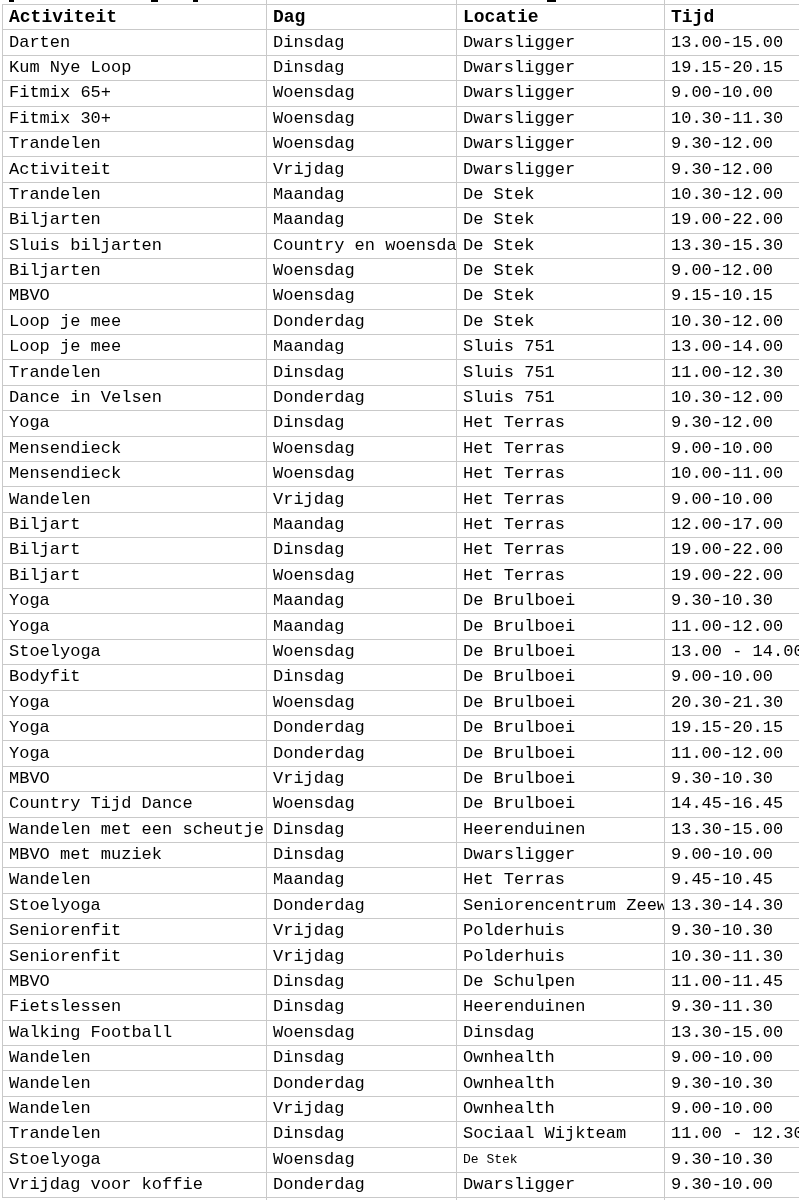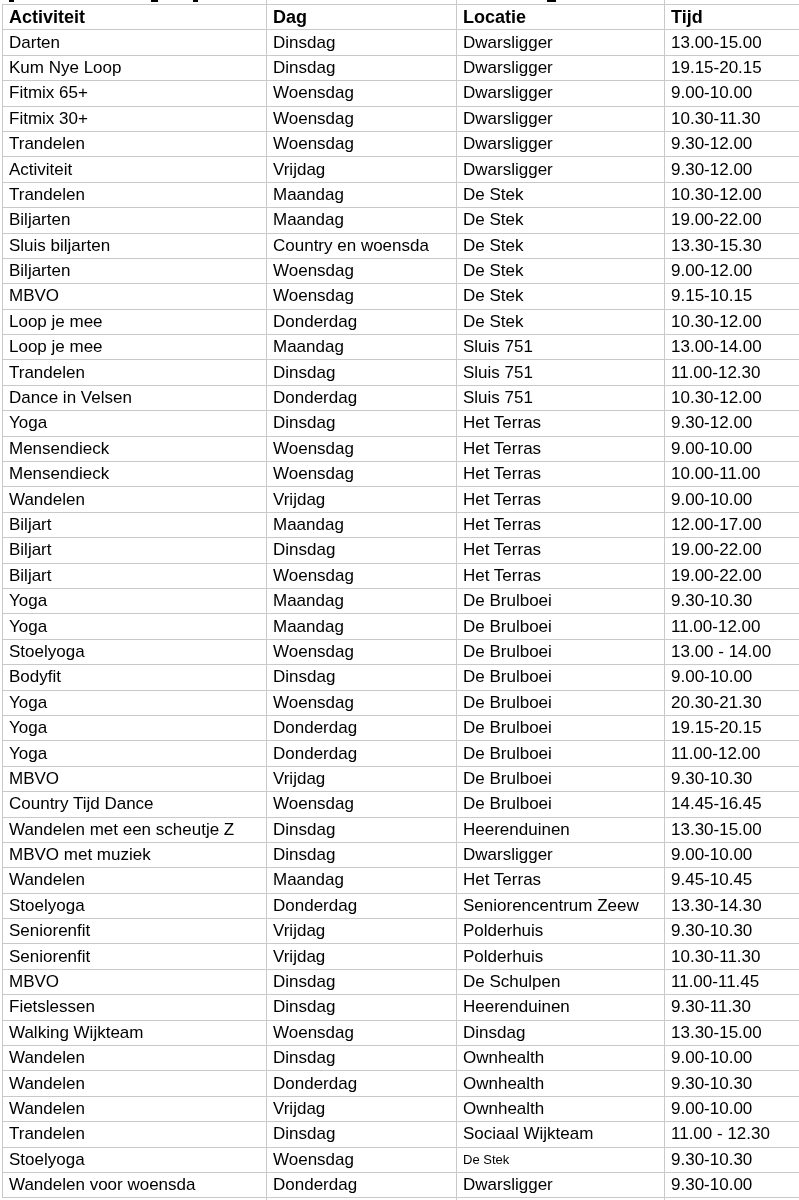--- a/index.html
+++ b/index.html
@@ -6,20 +6,21 @@
   html, body { margin: 0; padding: 0; background: #ffffff; }
   body { font-family: "Liberation Sans", sans-serif; color: #000; }
 
   .sheet {
     position: relative;
     width: 799px;
     height: 1200px;
     overflow: hidden;
     background: #fff;
     padding-left: 2px;
+    font-family: Liberation Mono, monospace;
   }
 
   
   .top-sliver {
     position: relative;
     height: 4px;
     width: 797px;
   }
   .top-sliver .tick {
     position: absolute; top: 0; width: 1px; height: 4px; background: #c9c9c9;
@@ -323,21 +324,21 @@
     <td>De Schulpen</td>
     <td>11.00-11.45</td>
   </tr>
         <tr>
     <td>Fietslessen</td>
     <td>Dinsdag</td>
     <td>Heerenduinen</td>
     <td>9.30-11.30</td>
   </tr>
         <tr>
-    <td>Walking Wijkteam</td>
+    <td>Walking Football</td>
     <td>Woensdag</td>
     <td>Dinsdag</td>
     <td>13.30-15.00</td>
   </tr>
         <tr>
     <td>Wandelen</td>
     <td>Dinsdag</td>
     <td>Ownhealth</td>
     <td>9.00-10.00</td>
   </tr>
@@ -359,21 +360,21 @@
     <td>Sociaal Wijkteam</td>
     <td>11.00 - 12.30</td>
   </tr>
         <tr>
     <td>Stoelyoga</td>
     <td>Woensdag</td>
     <td class="small-cell">De Stek</td>
     <td>9.30-10.30</td>
   </tr>
         <tr>
-    <td>Wandelen voor woensda</td>
+    <td>Vrijdag voor koffie</td>
     <td>Donderdag</td>
     <td>Dwarsligger</td>
     <td>9.30-10.00</td>
   </tr>
       </tbody>
   </table>
 
   <div class="bottom-sliver">
     <span class="tick" style="left:264px;"></span>
     <span class="tick" style="left:454px;"></span>

